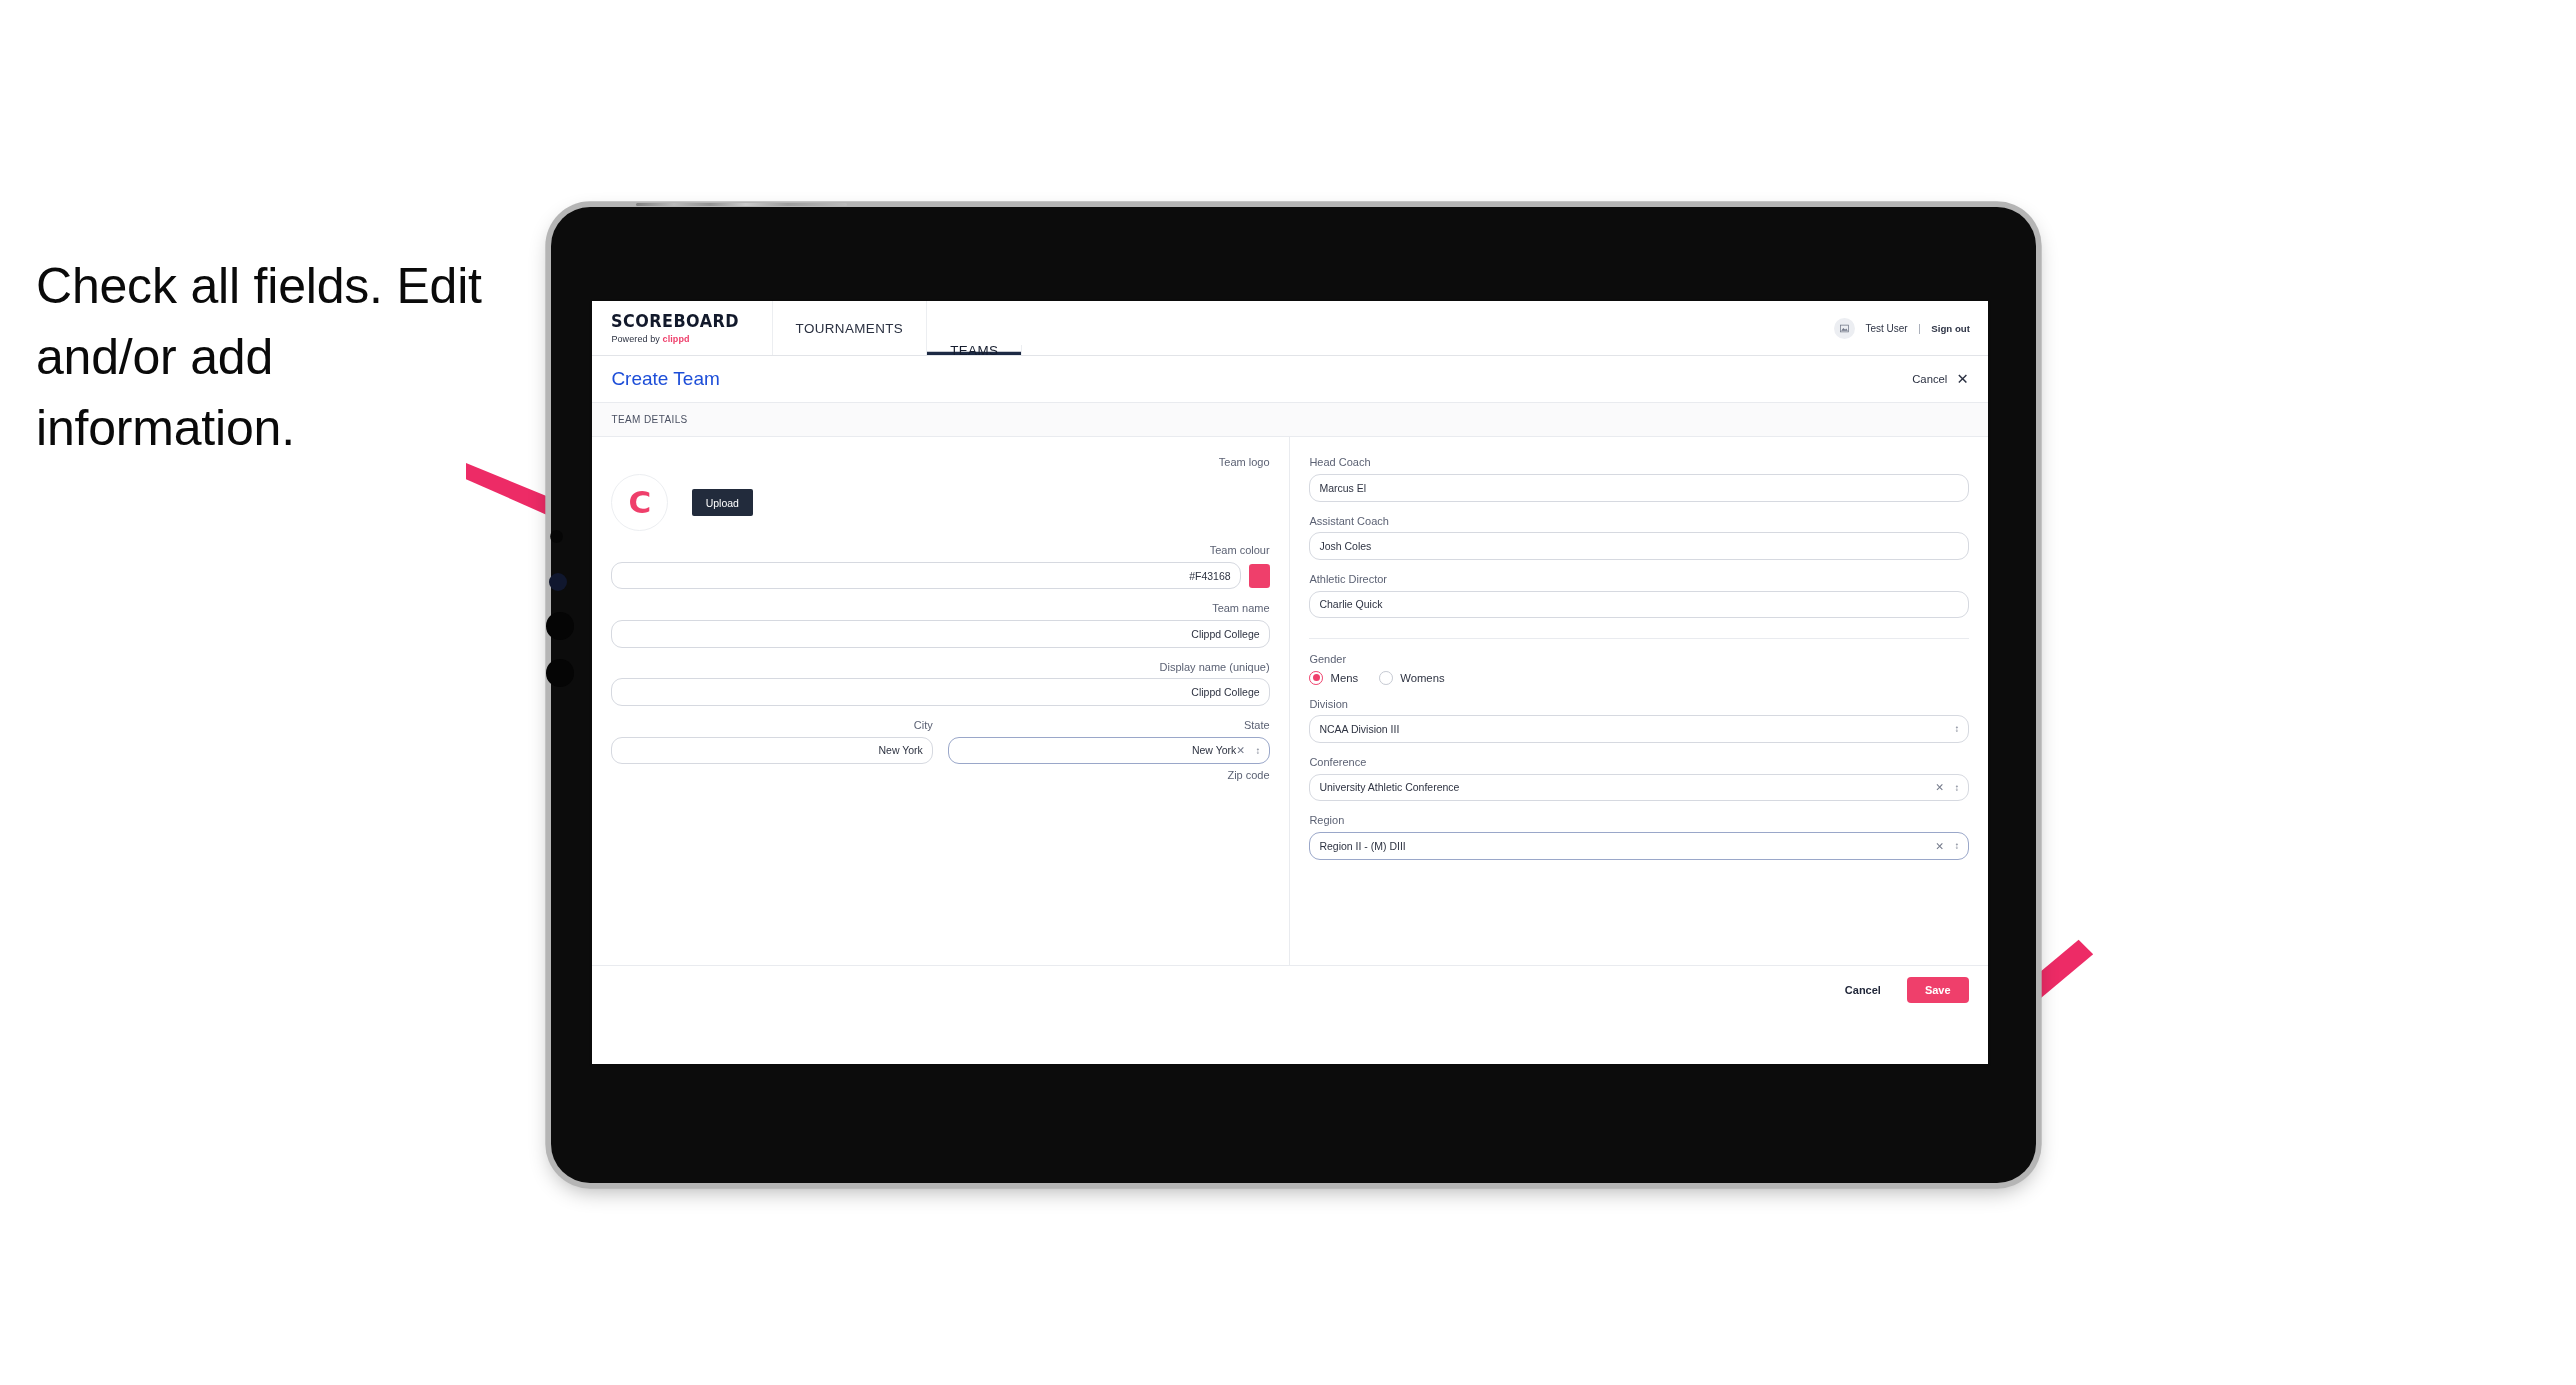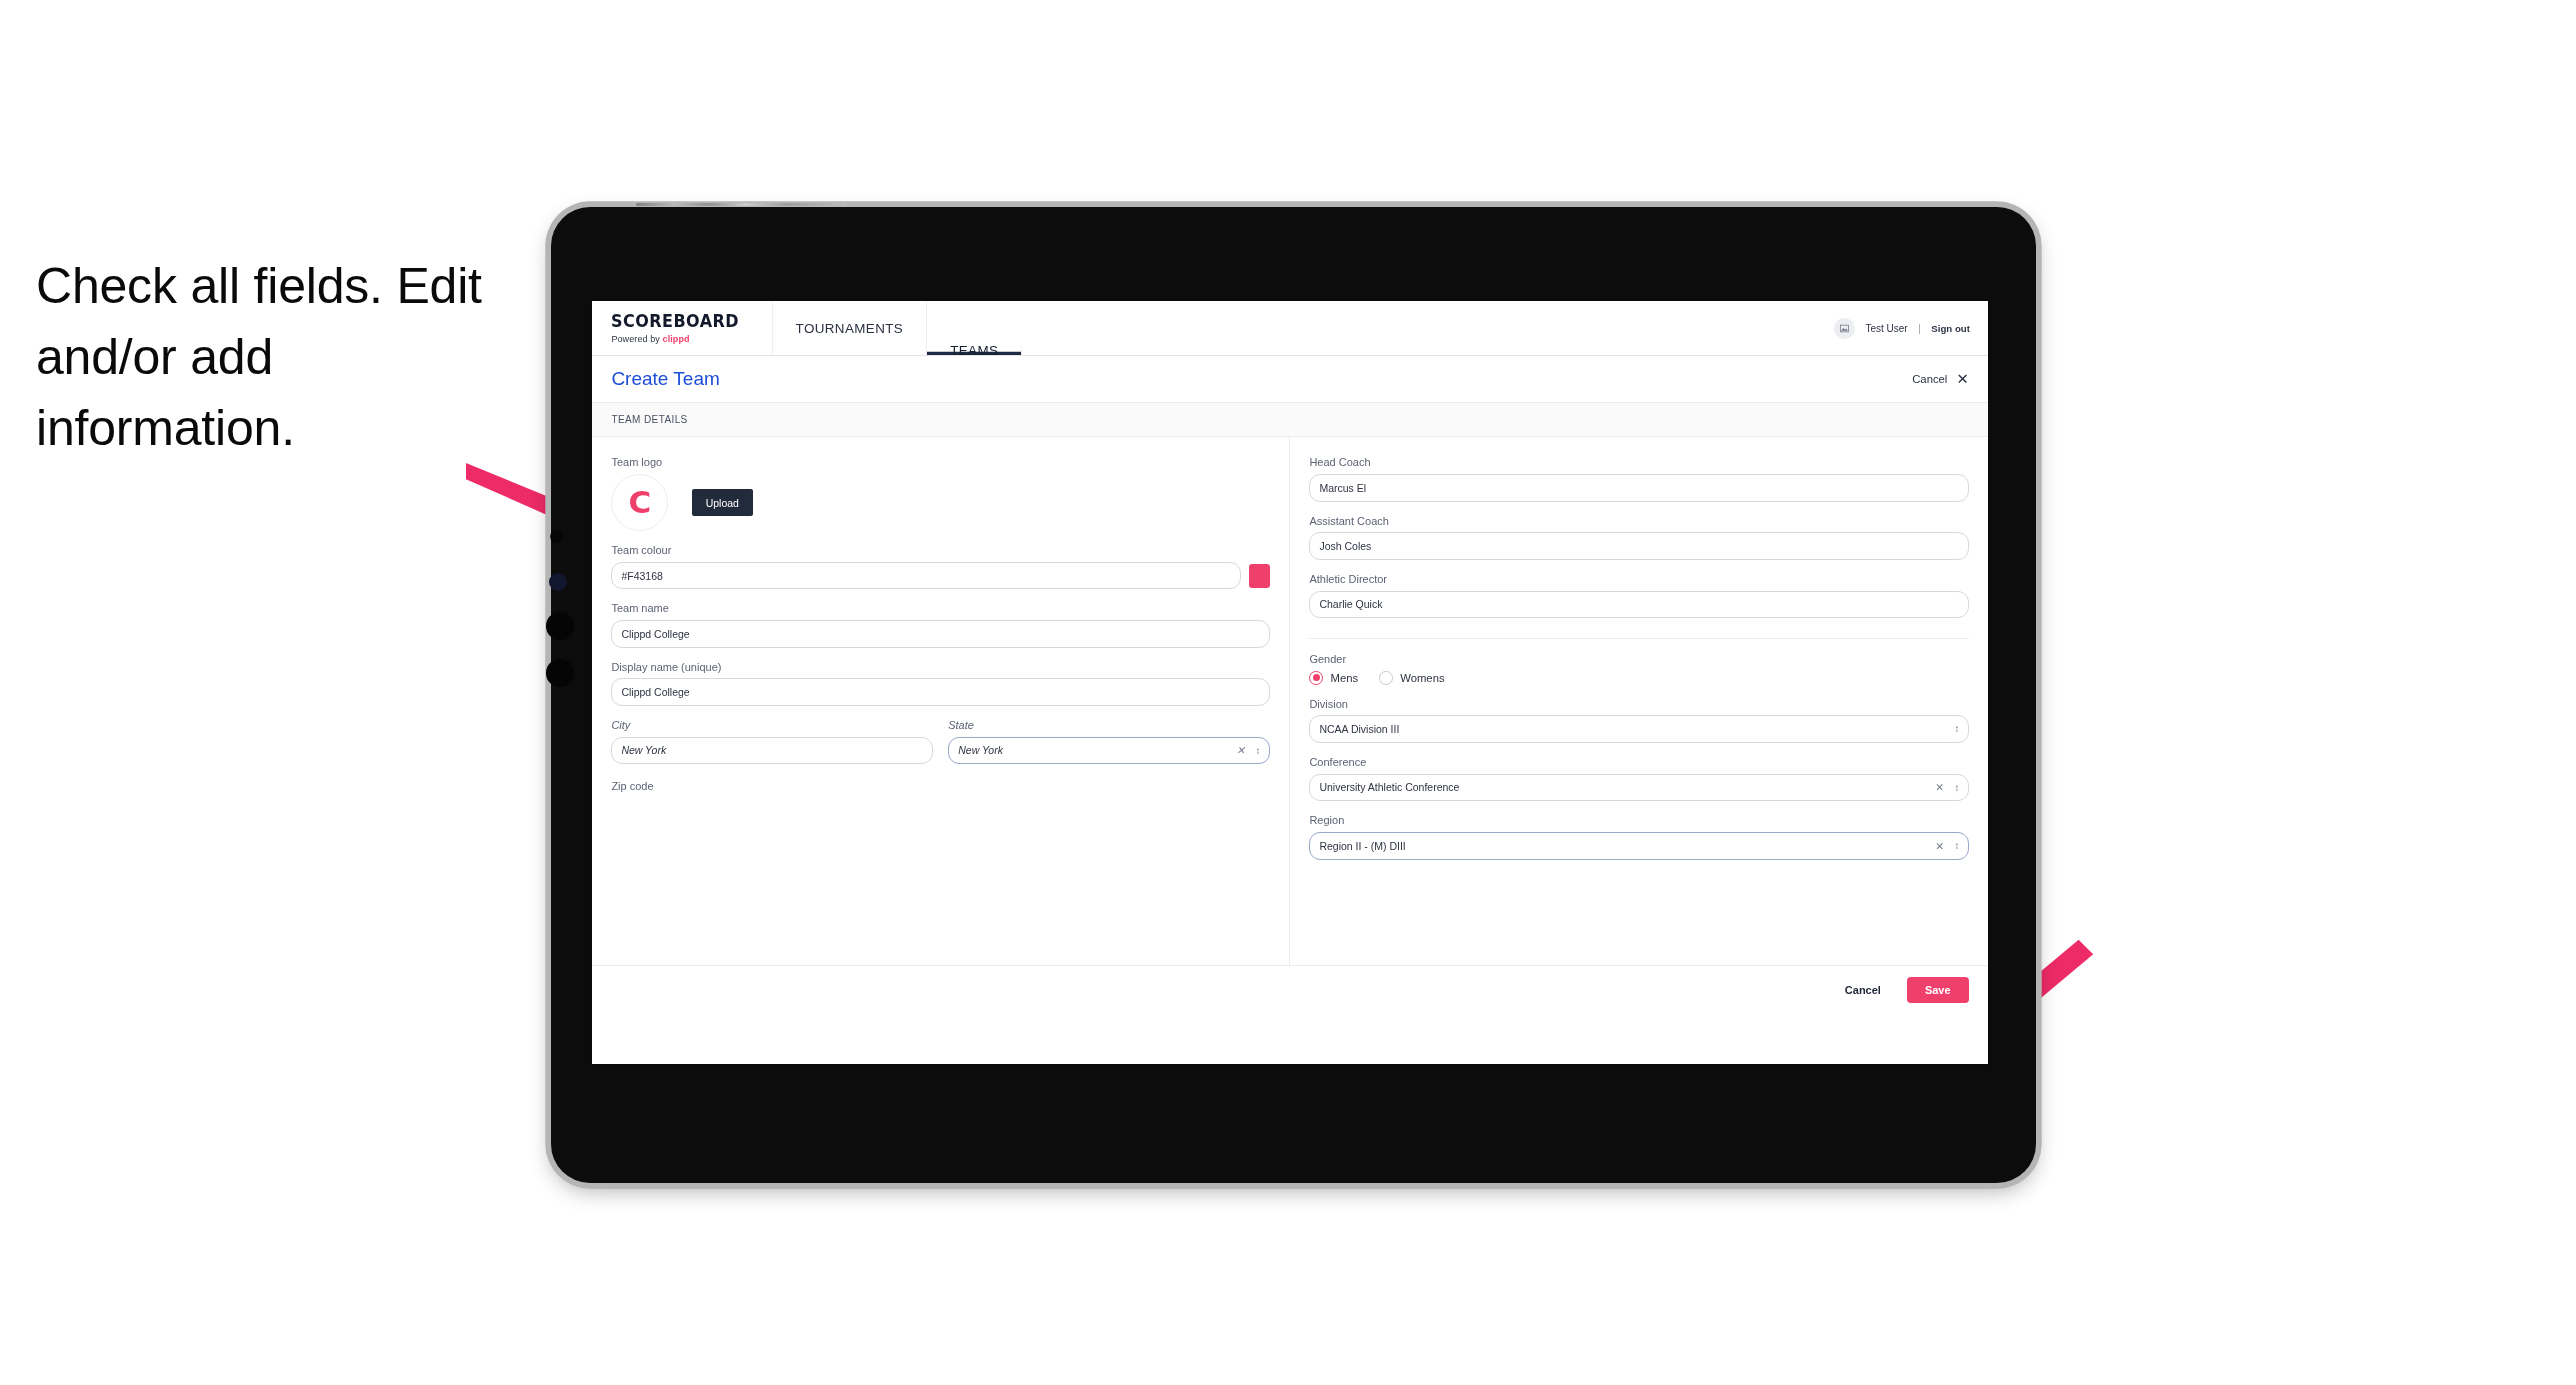--- a/index.html
+++ b/index.html
@@ -115,21 +115,21 @@
   
   .section-bar {
     height: 34px; display:flex; align-items:center; padding: 0 19.4px;
     background:#fafafb; border-bottom:0.8px solid #e9ebef;
     font-size: 10px; letter-spacing: 0.4px; color:#4a5062;
   }
 
   
   .body-wrap { display:flex; height: 528px; }
   .col { padding: 19.4px 19.4px 0 19.4px; }
-  .col-left { width: 698px; border-right: 0.8px solid #e9ebef; }
+  .col-left { width: 698px; border-right: 0.8px solid #e9ebef; text-align: right; }
   .col-right { width: 698px; }
 
   .field { margin-bottom: 13px; }
   .field-label {
     font-size: 11px; color:#5c6274; margin-bottom: 5.7px; display:block;
   }
   .input {
     width: 100%; height: 27.6px; border: 0.8px solid #d6d9e0; border-radius: 11px;
     background:#fff; display:flex; align-items:center; padding: 0 9px;
     font-size: 10.5px; color:#2e3342;
@@ -156,21 +156,21 @@
   }
 
   
   .colour-row { display:flex; align-items:center; gap:8px; }
   .colour-row .input { flex:1; }
   .swatch {
     width: 21px; height: 24px; border-radius:3.2px; background:#ef3f6b; cursor:pointer;
   }
 
   .row2 { display:flex; gap:15.4px; }
-  .row2 > .field { flex:1; margin-bottom:16px;font-style:italic; }
+  .row2 > .field { flex:1; margin-bottom:5px; }
 
   
   .hr-soft { border-top: 0.8px solid #e9ebef; margin: 19.4px 0 14.6px 0; }
   .radio-row { display:flex; align-items:center; gap:21px; margin-top:3.2px; }
   .radio { display:flex; align-items:center; gap:7.3px; cursor:pointer; }
   .radio .ring {
     width: 13.8px; height:13.8px; border-radius:50%;
     border: 1.3px solid #c5c9d2; display:flex; align-items:center; justify-content:center;
   }
   .radio.on .ring { border-color:#ef3f6b; }

